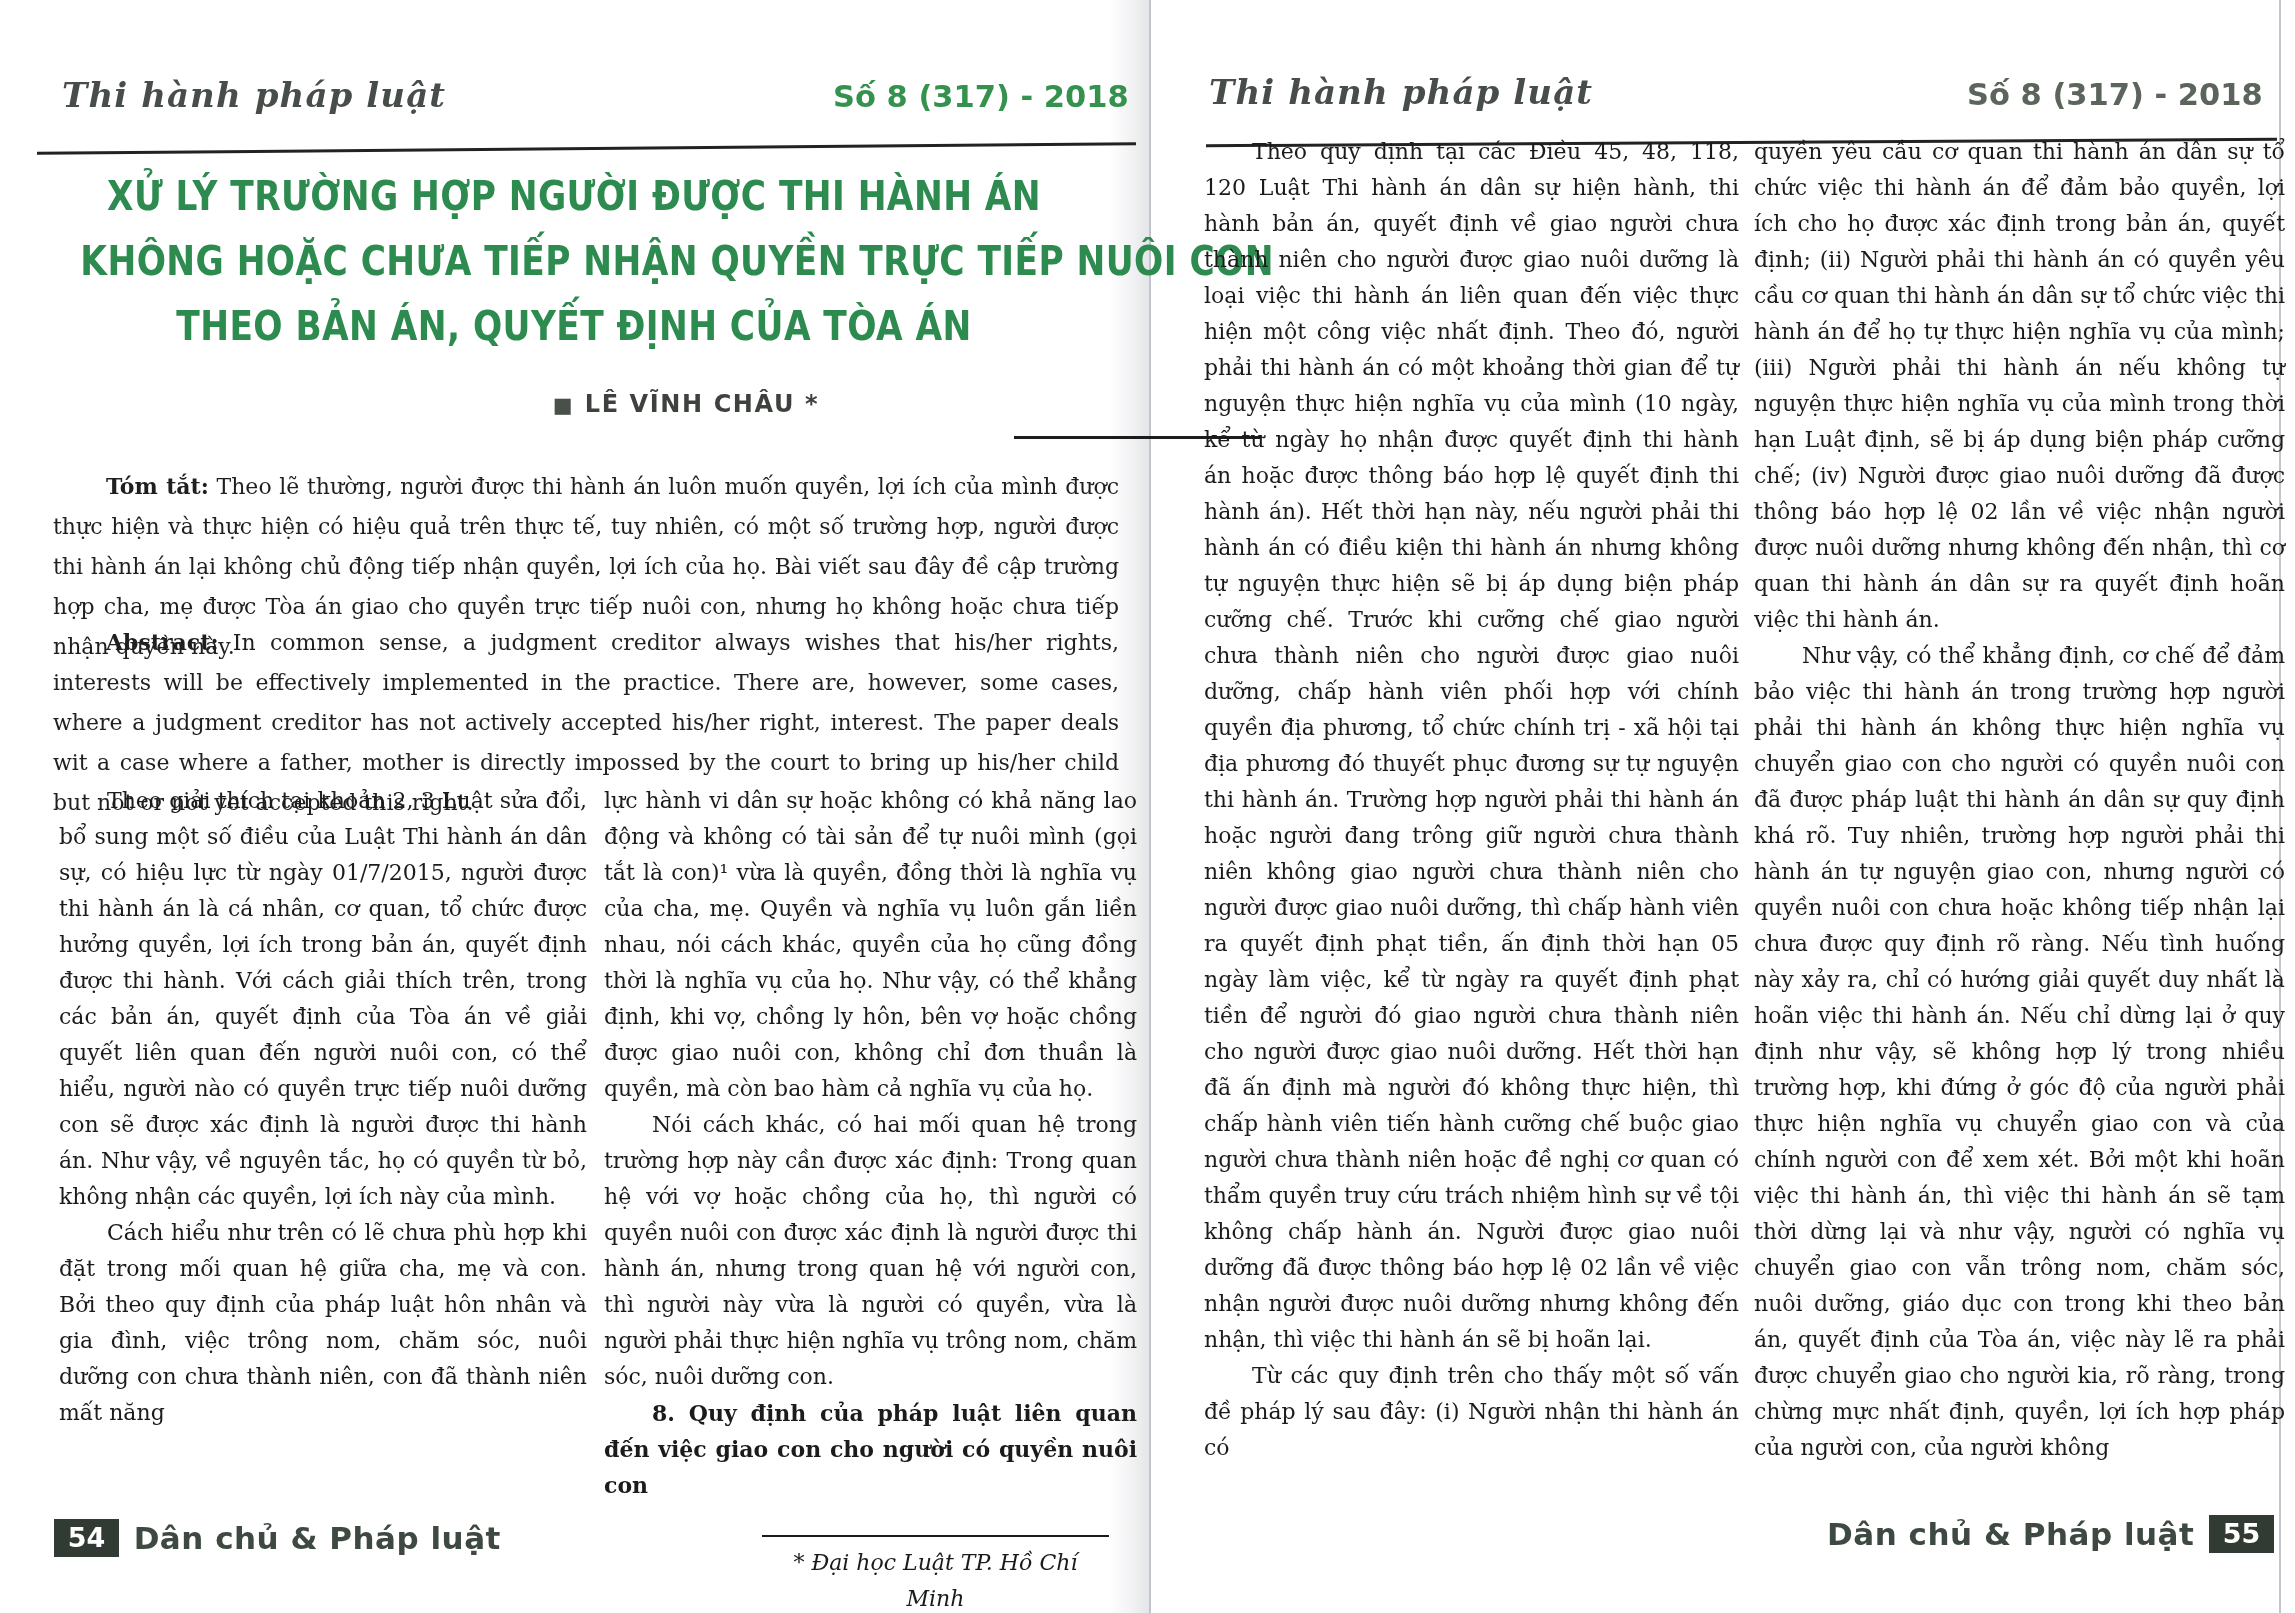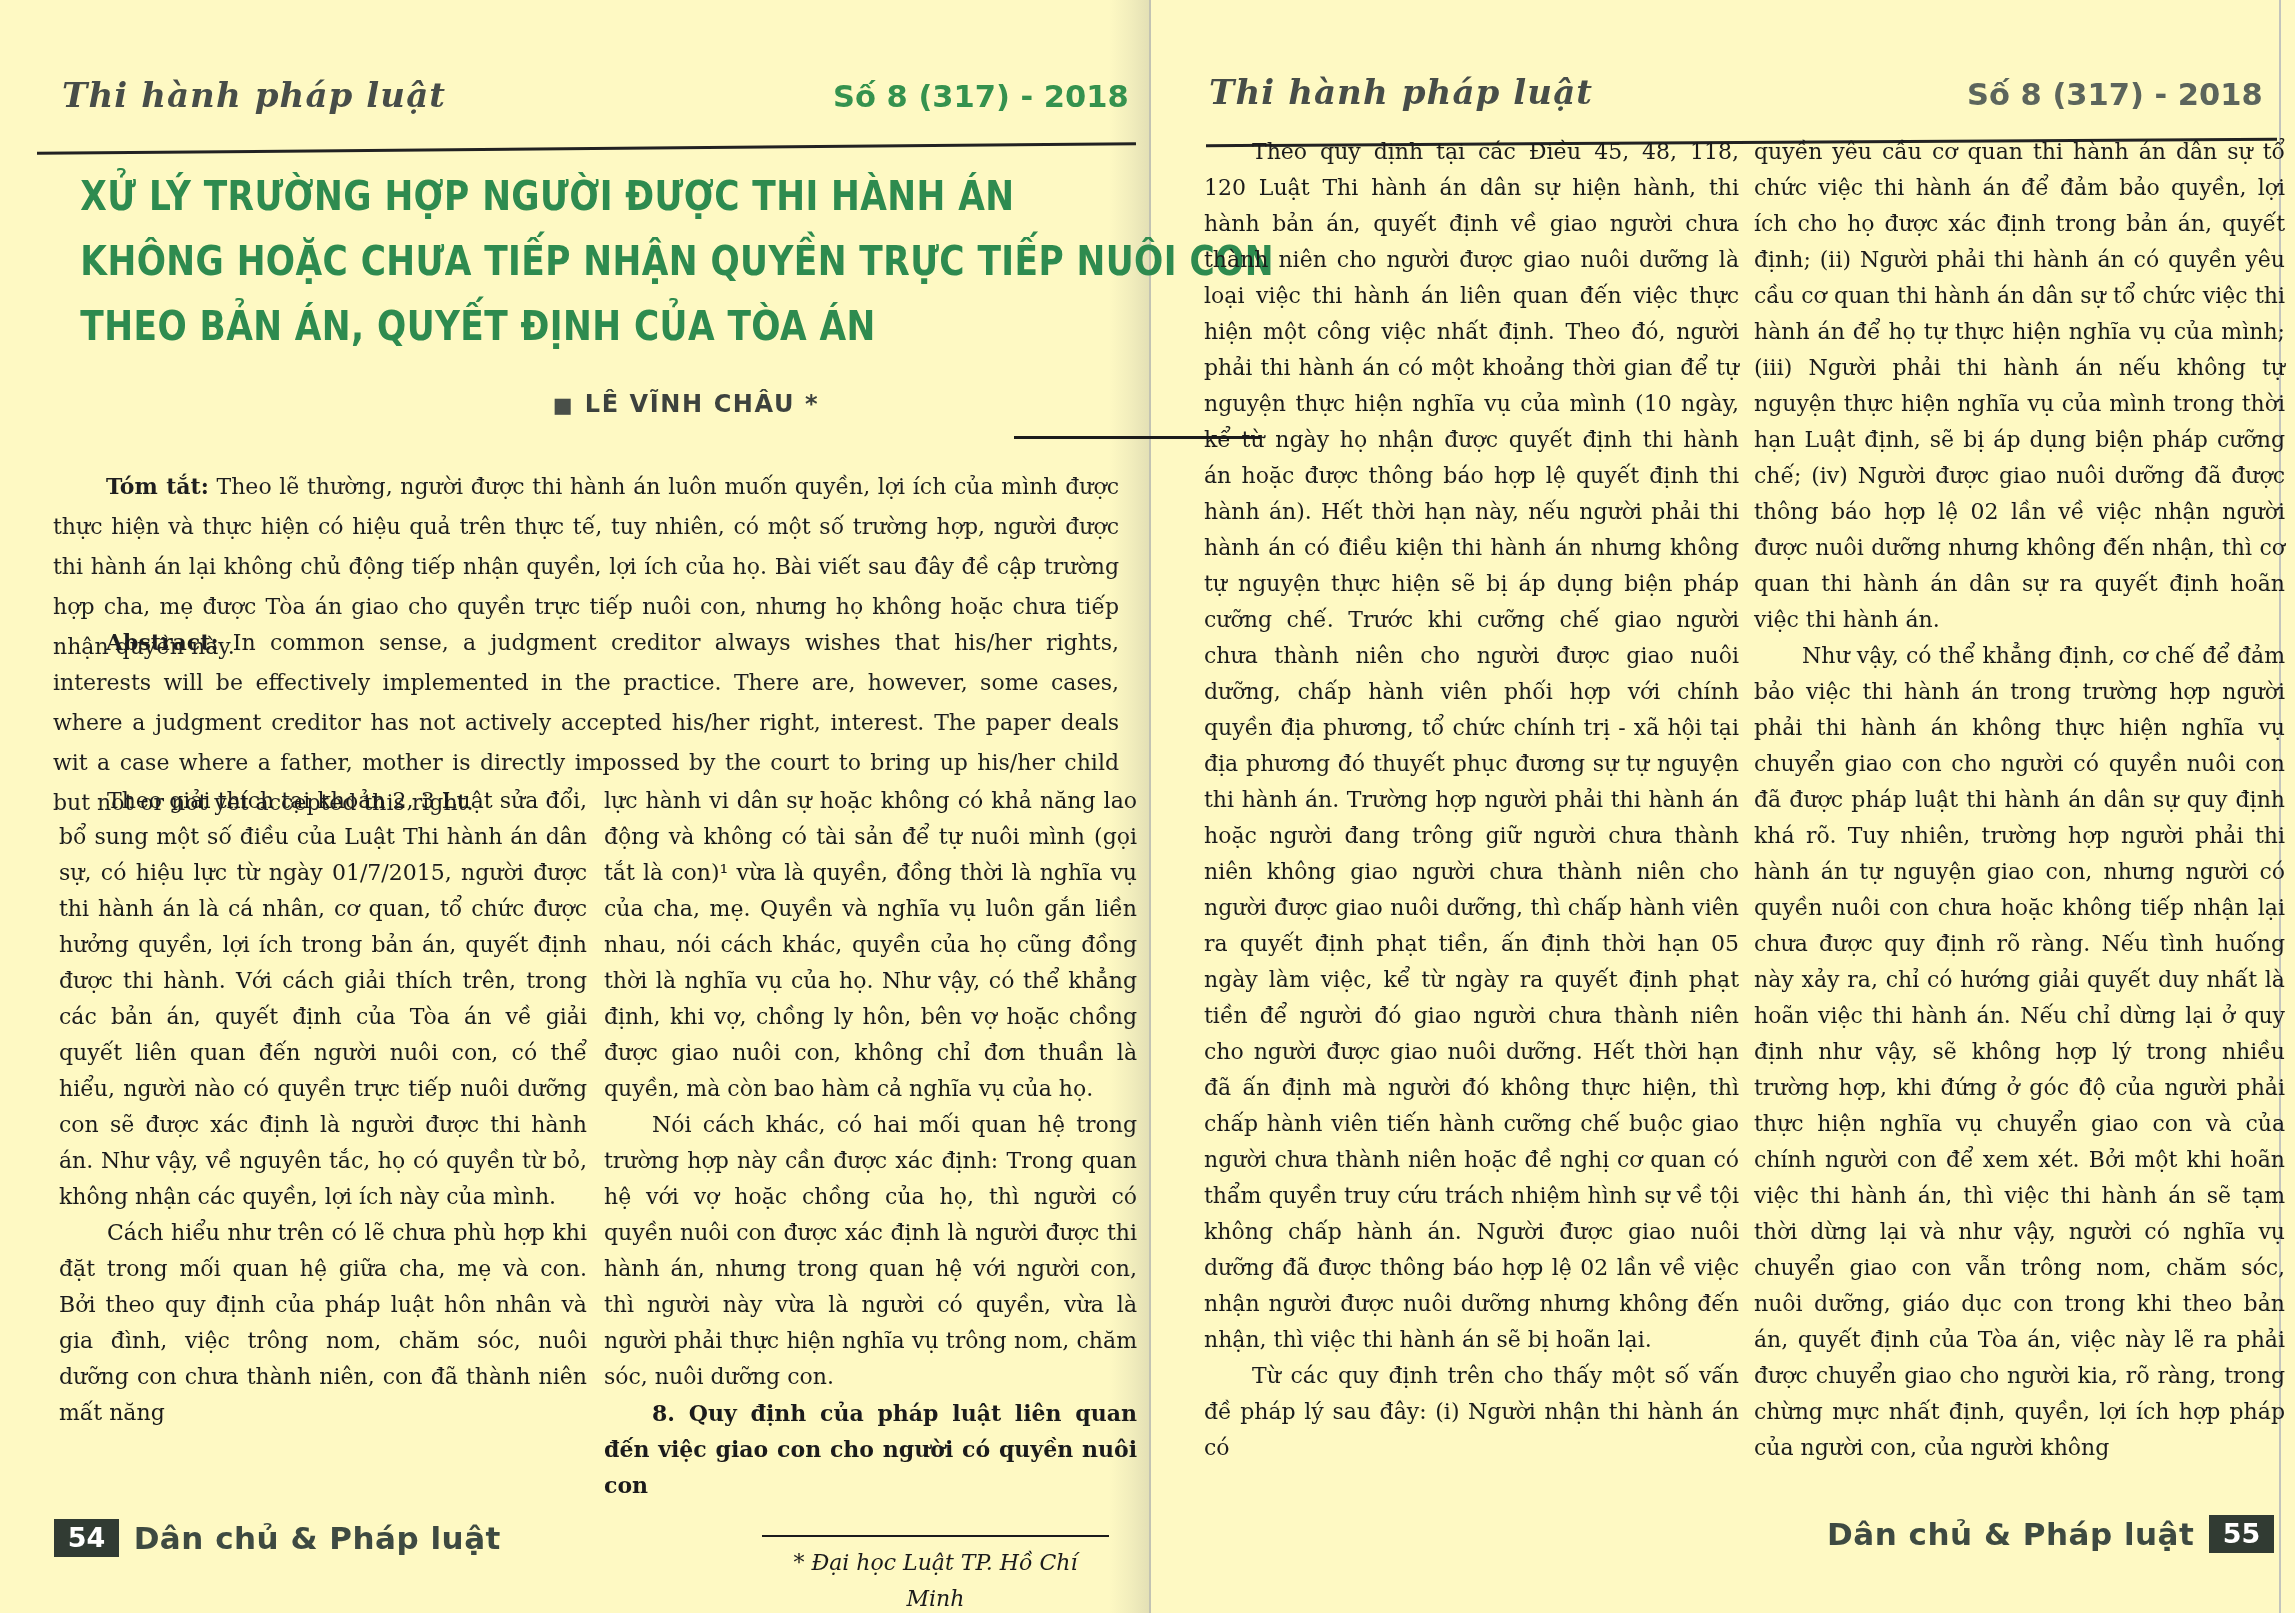--- a/index.html
+++ b/index.html
@@ -1,16 +1,16 @@
 <!DOCTYPE html>
 <html style="font-size:8.4px"><head>
 <meta charset="utf-8">
 <style>
   html,body{margin:0;padding:0;background:#e8e8e8;}
-  .sheet{position:relative;width:2295px;height:1613px;background:#fef9c3;overflow:hidden;
+  .sheet{position:relative;width:2295px;height:1613px;background:#ffffff;overflow:hidden;
          font-family:"DejaVu Serif",serif;color:#1b1b1b;}
 
   
   .gutter-band{position:absolute;left:1109px;top:0;width:40px;height:100%;
     background:linear-gradient(to right,rgba(90,95,110,0) 0%,rgba(90,95,110,.08) 55%,rgba(90,95,110,.16) 100%);}
   .gutter-line{position:absolute;left:1149px;top:0;width:1.6px;height:100%;background:#9a9ea8;opacity:.6;}
   .edge-line-right{position:absolute;left:2279px;top:0;width:1.6px;height:100%;background:#aeb2bb;opacity:.75;}
 
   
   .running-head{position:absolute;font-style:italic;font-weight:700;font-size:34px;
@@ -18,21 +18,21 @@
   .rh-left{left:62px;top:75px;}
   .rh-right{left:1209px;top:72px;}
   .issue{position:absolute;font-family:"DejaVu Sans",sans-serif;font-weight:700;font-size:30.5px;}
   .issue-left{left:833px;top:79px;color:#35924e;}
   .issue-right{left:1967px;top:77px;color:#5c655c;}
   .header-rule{position:absolute;height:2.6px;background:#222;}
   .rule-left{left:37px;top:147px;width:1099px;transform:rotate(-.5deg);}
   .rule-right{left:1206px;top:141px;width:1071px;transform:rotate(-.35deg);}
 
   
-  .title{position:absolute;left:0;top:164px;width:1148px;
+  .title{position:absolute;left:0;top:164px;width:1148px;text-align:center;
     color:#2e8b4f;font-family:"DejaVu Sans",sans-serif;font-weight:700;
     font-size:40px;line-height:65px;}
   .title-line{display:block;transform:scaleX(.86);transform-origin:center;white-space:nowrap;letter-spacing:0.5px;}
   .author-row{position:absolute;left:0;top:390px;width:1372px;text-align:center;
     font-family:"DejaVu Sans",sans-serif;font-weight:700;font-size:24px;color:#3d423d;letter-spacing:1.6px;}
   .author-marker{color:#494f49;font-size:21px;margin-right:10.5px;}
   .author-underline{position:absolute;left:50%;top:436px;width:247px;height:2.6px;margin-left:-134px;background:#1c1c1c;}
 
   
   .lead{position:absolute;left:45px;width:1066px;font-size:22px;

